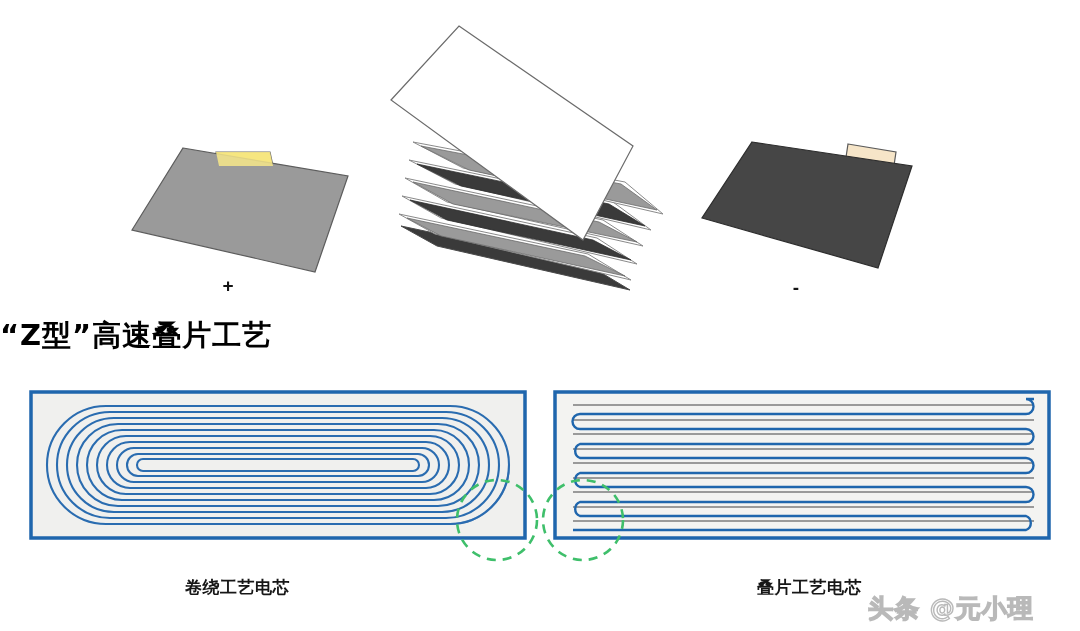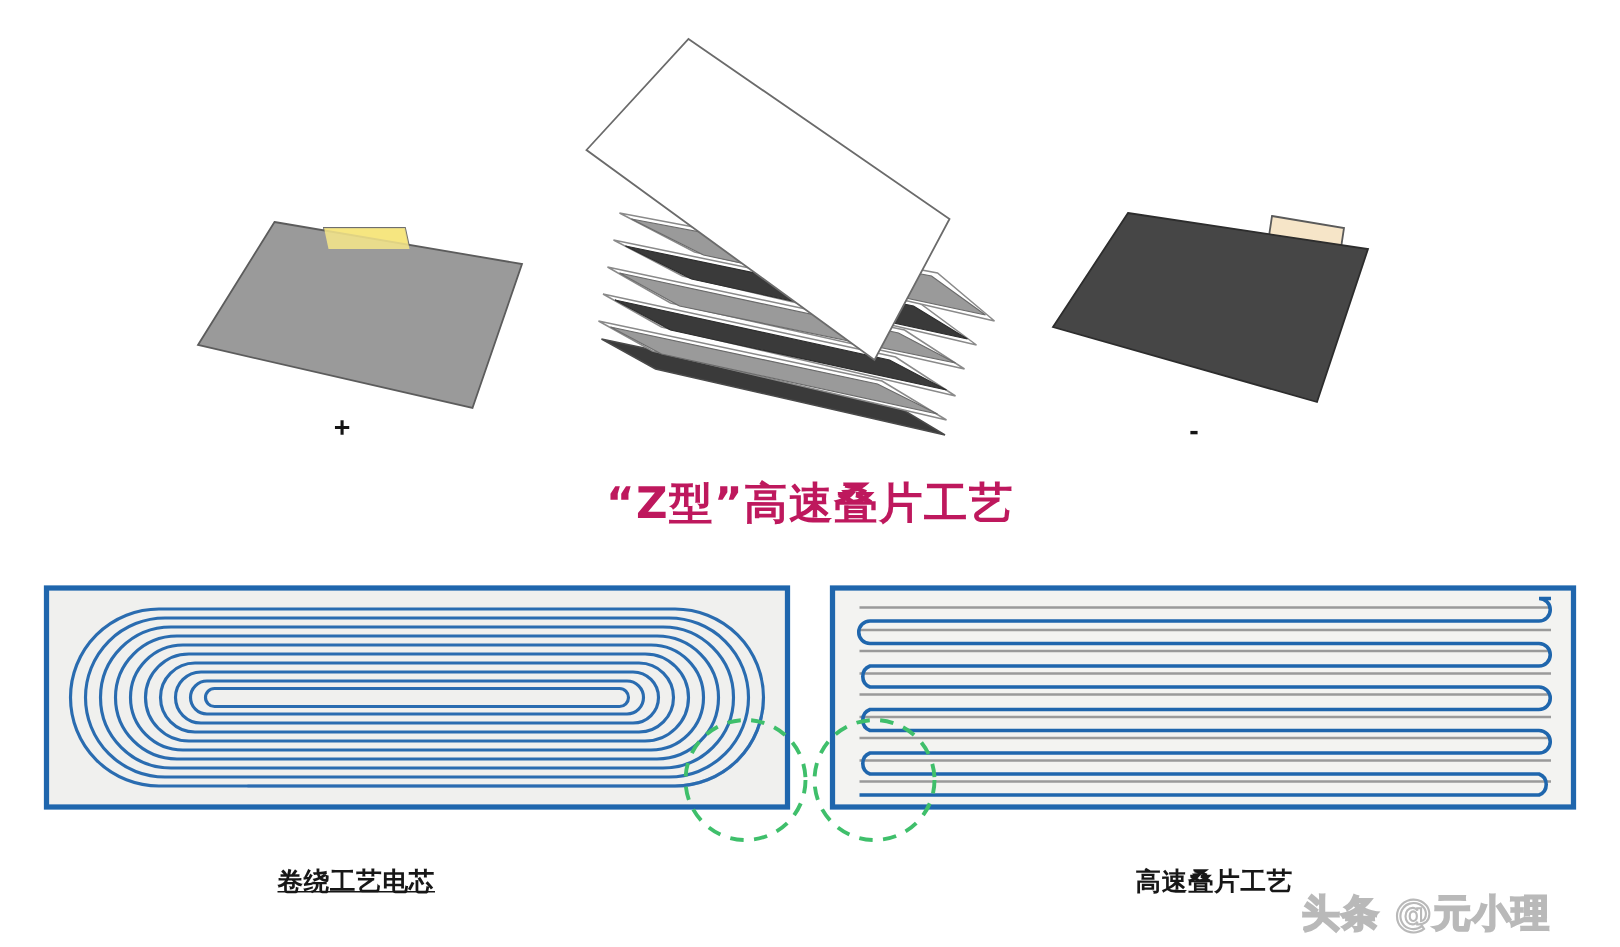--- a/index.html
+++ b/index.html
@@ -46,25 +46,24 @@
 
   .pos-label { left: 208px; top: 276px; }
   .neg-label { left: 776px; top: 278px; }
 
   
   .process-title {
     position: absolute;
     left: 0;
     top: 316px;
     width: 1080px;
-    text-align: center;
     font-size: 29px;
     font-weight: 700;
     letter-spacing: 1px;
-    color: #be185d;
+    color: #000000;
     font-family: "DejaVu Sans", "Liberation Sans", sans-serif;
   }
 
   
   .cells-row {
     position: absolute;
     left: 0;
     top: 380px;
     width: 1080px;
     height: 190px;
@@ -73,21 +72,21 @@
   .cell-caption {
     position: absolute;
     top: 576px;
     font-size: 17px;
     font-weight: 700;
     color: #171717;
     letter-spacing: 0.5px;
     white-space: nowrap;
     font-family: "DejaVu Sans", "Liberation Sans", sans-serif;
   }
-  .caption-wound { left: 185px; text-decoration: underline; }
+  .caption-wound { left: 185px; }
   .caption-stacked { left: 757px; }
 
   
   .watermark {
     position: absolute;
     left: 868px;
     top: 592px;
     font-size: 25px;
     font-weight: 700;
     color: rgba(255,255,255,0.0);
@@ -200,17 +199,17 @@
                    A 7.5 7.5 0 0 1 1026 150 L 573 150"></path>
         </g>
 
         <circle cx="583" cy="140" r="40" fill="none" stroke="#3fbf6b" stroke-width="2.6" stroke-dasharray="9 7"></circle>
       </g>
     </svg>
   </div>
 
   <div class="cell-caption caption-wound">卷绕工艺电芯</div>
 
-  <div class="cell-caption caption-stacked">高速叠片工艺</div>
+  <div class="cell-caption caption-stacked">叠片工艺电芯</div>
 
   <div class="watermark">头条 @元小理</div>
 
 </div>
 
 </body></html>

